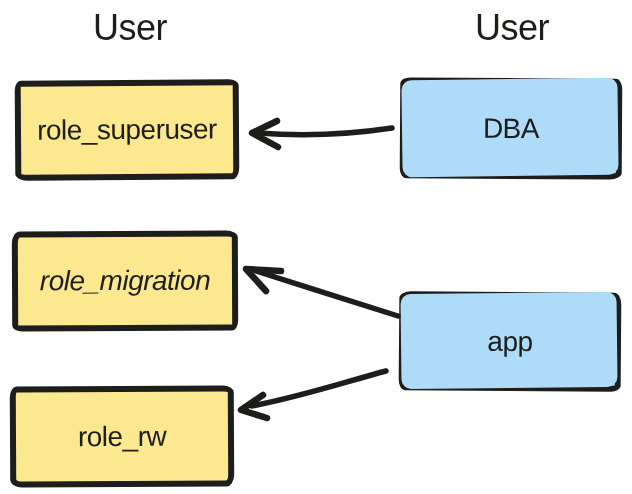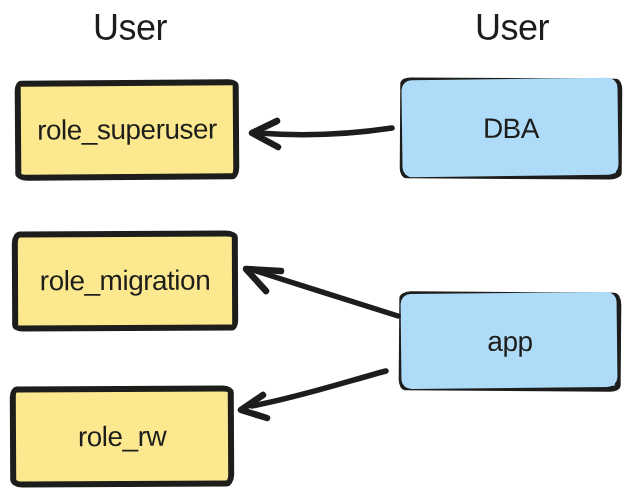--- a/index.html
+++ b/index.html
@@ -82,21 +82,21 @@
 <div class="canvas">
 
   <div class="col-title role">User</div>
 
   <div class="col-title user">User</div>
 
   <div class="box role b1" style="left:15px; top:80px; width:224px; height:100px;">
     <span>role_superuser</span>
   </div>
 
-  <div class="box role b3" style="left:12px; top:231px; width:226px; height:100px;">
+  <div class="box role b3" style="left:12px; top:231px; width:226px; height:100px;font-style:italic;">
     <span>role_migration</span>
   </div>
 
   <div class="box role b5" style="left:10px; top:386px; width:224px; height:101px;">
     <span>role_rw</span>
   </div>
 
   <div class="box user b2" style="left:400px; top:78px; width:222px; height:101px;">
     <span>DBA</span>
   </div>

